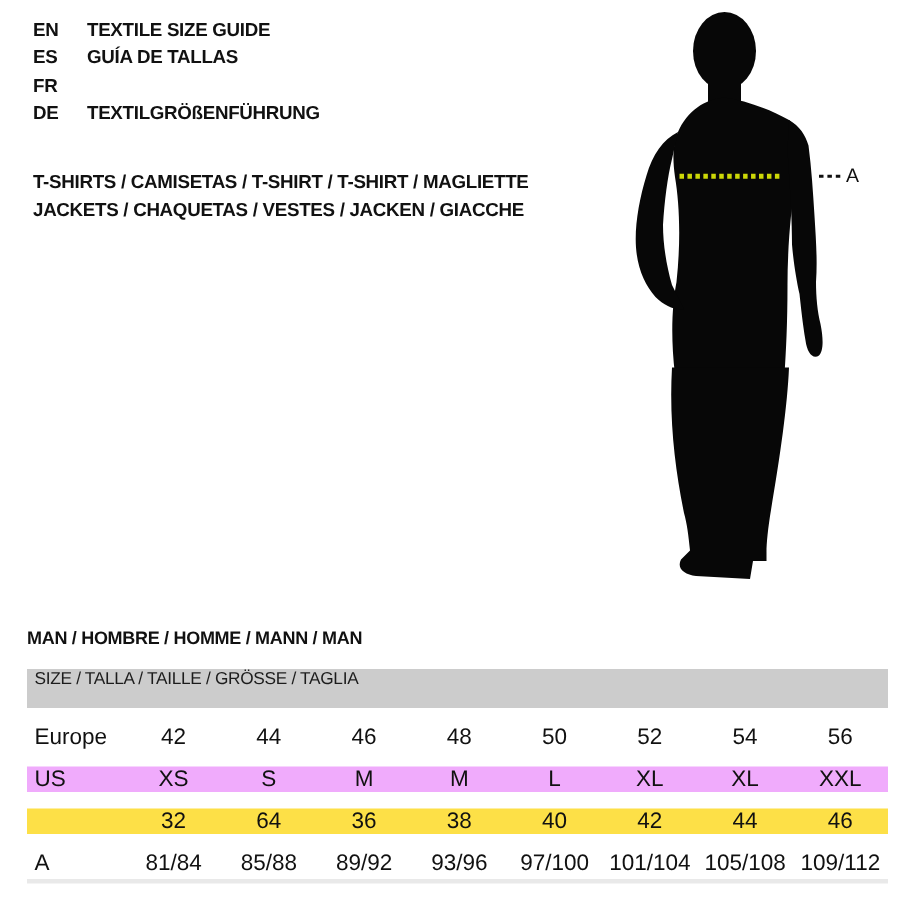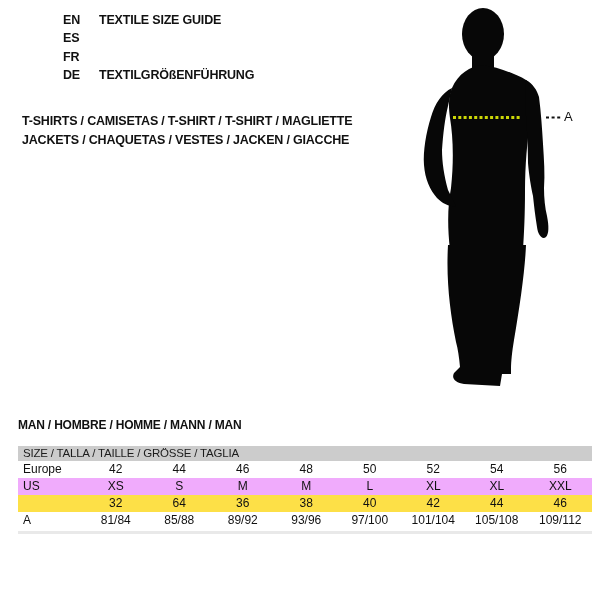--- a/index.html
+++ b/index.html
@@ -5,54 +5,55 @@
   html,body{margin:0;padding:0;background:#ffffff;}
   #stage{
     position:relative;
     width:600px;height:600px;
     background:#ffffff;
     overflow:hidden;
     font-family:"Liberation Sans", sans-serif;
     color:#111111;
   }
   
-  .lang-block{position:absolute;left:22px;top:11px;margin-left:41px;}
+  .lang-block{position:absolute;left:22px;top:11px;}
   .lang-row{display:flex;height:18.4px;line-height:18.4px;}
   .lang-code{width:36px;font-weight:700;font-size:12.5px;letter-spacing:-0.2px;}
   .lang-label{font-weight:700;font-size:12.5px;letter-spacing:-0.2px;white-space:nowrap;}
   
   .cat-block{position:absolute;left:22px;top:112px;}
   .cat-line{font-weight:700;font-size:12.5px;line-height:19px;letter-spacing:-0.2px;white-space:nowrap;}
   
   .figure-svg{position:absolute;left:390px;top:0;}
   .measure-label{position:absolute;left:564px;top:109px;font-size:13px;line-height:16px;}
   
   .section-title{position:absolute;left:18px;top:418px;font-weight:700;font-size:12px;letter-spacing:-0.2px;white-space:nowrap;}
   
   .size-table{position:absolute;left:18px;top:446px;width:574px;}
-  .st-header{height:15px;line-height:15px;font-size:11.5px;padding-left:5px;letter-spacing:-0.2px;color:#1c1c1c;box-sizing:border-box;}
-  .st-row{display:grid;grid-template-columns:66px repeat(8,1fr);height:17px;line-height:17px;font-size:12px;}
+  .st-header{height:26px;line-height:15px;font-size:11.5px;padding-left:5px;letter-spacing:-0.2px;color:#1c1c1c;box-sizing:border-box;}
+  .st-row{display:grid;grid-template-columns:66px repeat(8,1fr);height:17px;line-height:17px;font-size:15px;margin-top:11px;}
   .st-label{padding-left:5px;text-align:left;white-space:nowrap;}
   .st-cell{text-align:center;white-space:nowrap;}
   .st-footbar{height:3px;margin-top:2px;}
   
   .footnote{position:absolute;left:22px;top:538px;font-weight:700;font-size:12.5px;letter-spacing:-0.2px;white-space:nowrap;}
 </style>
 </head>
 <body>
 
 <div id="stage">
 
   <div class="lang-block">
     <div class="lang-row">
       <span class="lang-code">EN</span>
       <span class="lang-label">TEXTILE SIZE GUIDE</span>
     </div>
     <div class="lang-row">
       <span class="lang-code">ES</span>
+      <span class="lang-label">GUÍA DE TALLAS</span>
     </div>
     <div class="lang-row">
       <span class="lang-code">FR</span>
     </div>
     <div class="lang-row">
       <span class="lang-code">DE</span>
       <span class="lang-label">TEXTILGRÖßENFÜHRUNG</span>
     </div>
   </div>
 

